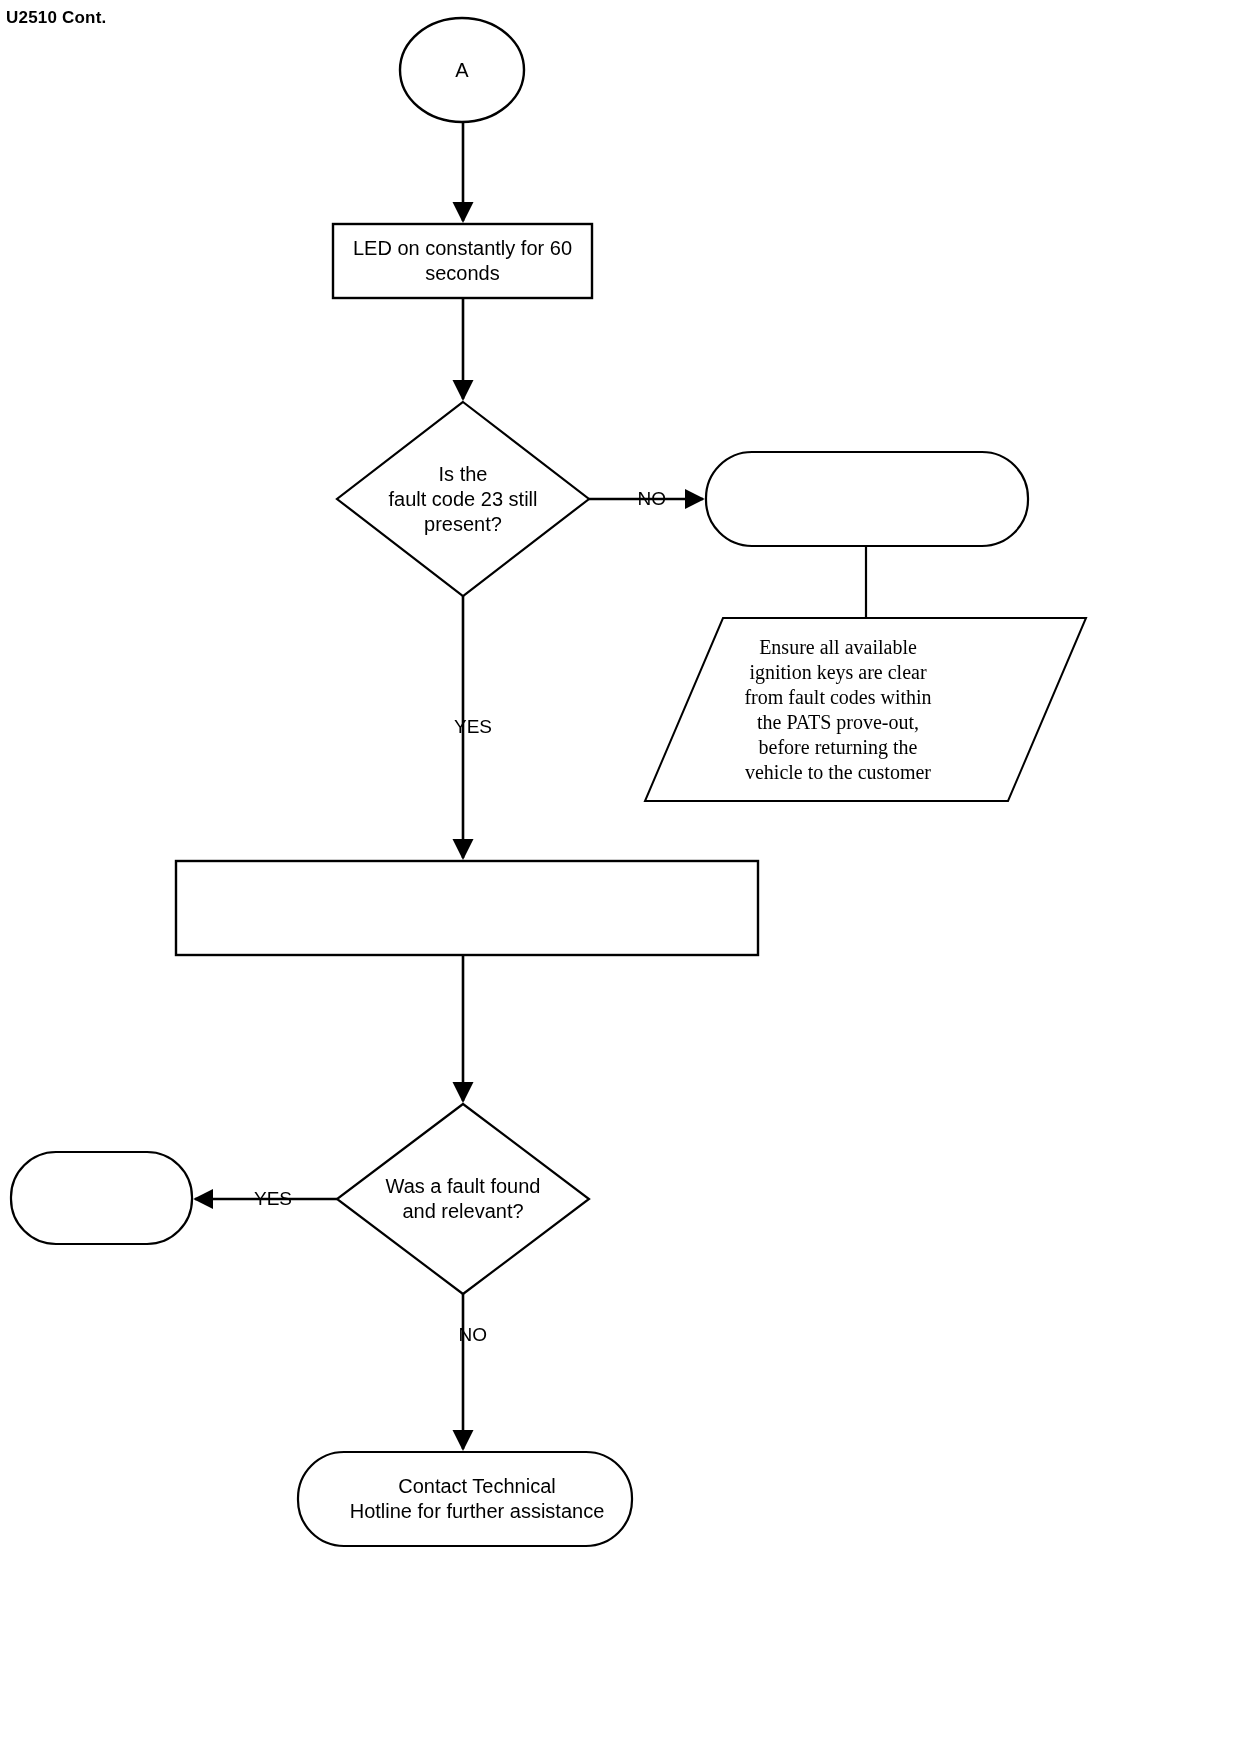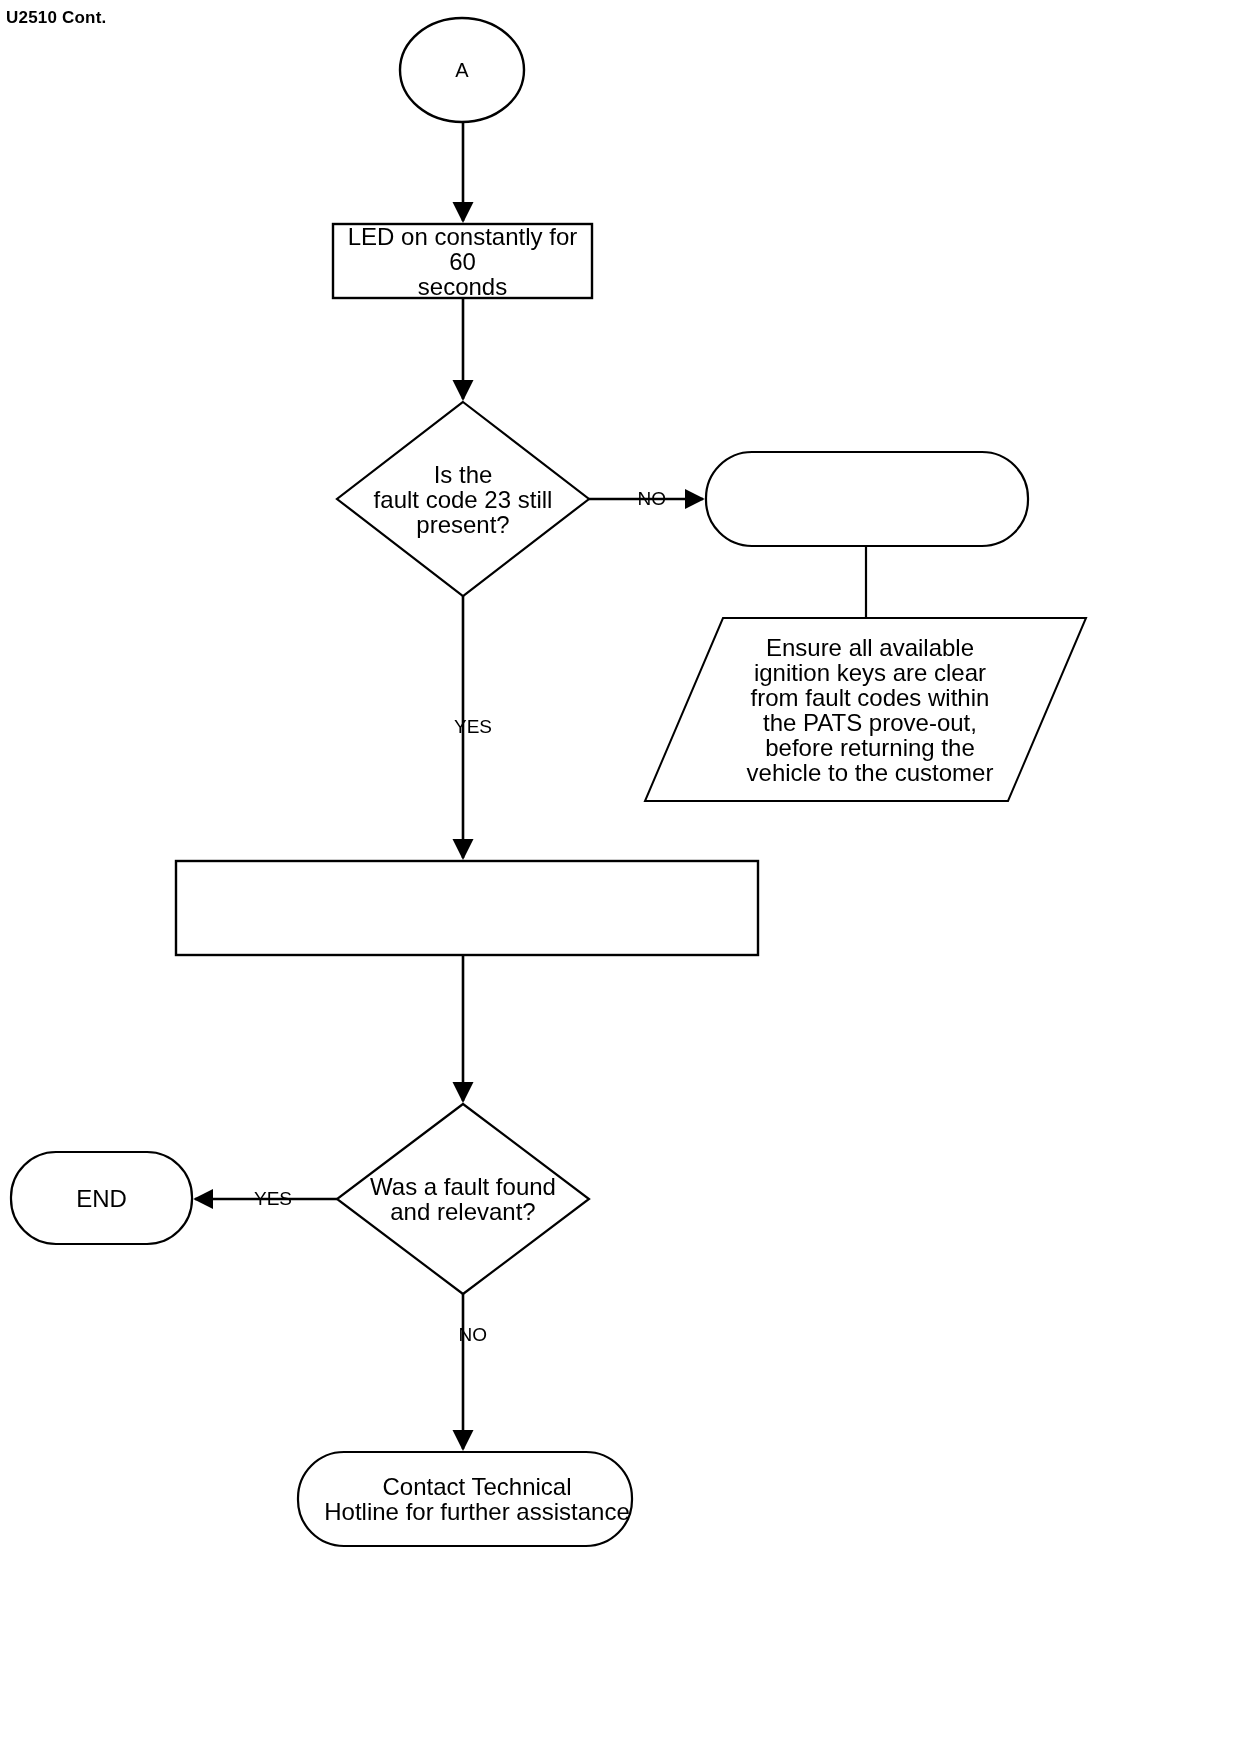--- a/index.html
+++ b/index.html
@@ -25,21 +25,21 @@
     top: 0;
     width: 1248px;
     height: 1760px;
   }
   .node-text {
     position: absolute;
     display: flex;
     align-items: center;
     justify-content: center;
     text-align: center;
-    font-size: 24px;
+    font-size: 20px;
     line-height: 25px;
     color: #000000;
     white-space: pre-line;
     pointer-events: none;
   }
   .edge-label {
     position: absolute;
     font-size: 19px;
     line-height: 22px;
     color: #000000;
@@ -112,32 +112,31 @@
   <div class="node-text" style="left:400px; top:44px; width:124px; height:52px; font-size:20px;">A</div>
 
   <div class="node-text" style="left:341px; top:224px; width:243px; height:74px;">LED on constantly for 60
 seconds</div>
 
   <div class="node-text" style="left:363px; top:452px; width:200px; height:95px;">Is the
 fault code 23 still
 present?</div>
 
 
-  <div class="node-text" style="left:740px; top:630px; width:260px; height:160px;">Ensure all available
+  <div class="node-text" style="left:708px; top:630px; width:260px; height:160px;font-family:Liberation Serif, serif;">Ensure all available
 ignition keys are clear
 from fault codes within
 the PATS prove-out,
 before returning the
 vehicle to the customer</div>
 
 
   <div class="node-text" style="left:360px; top:1167px; width:206px; height:64px;">Was a fault found
 and relevant?</div>
 
-  <div class="node-text" style="left:11px; top:1152px; width:181px; height:92px;">END</div>
 
   <div class="node-text" style="left:314px; top:1452px; width:326px; height:94px;">Contact Technical
 Hotline for further assistance</div>
 
   <div class="edge-label" style="left:622px; top:488px; width:44px;">NO</div>
 
   <div class="edge-label" style="left:438px; top:716px; width:54px;">YES</div>
 
   <div class="edge-label" style="left:238px; top:1188px; width:54px;">YES</div>
 

